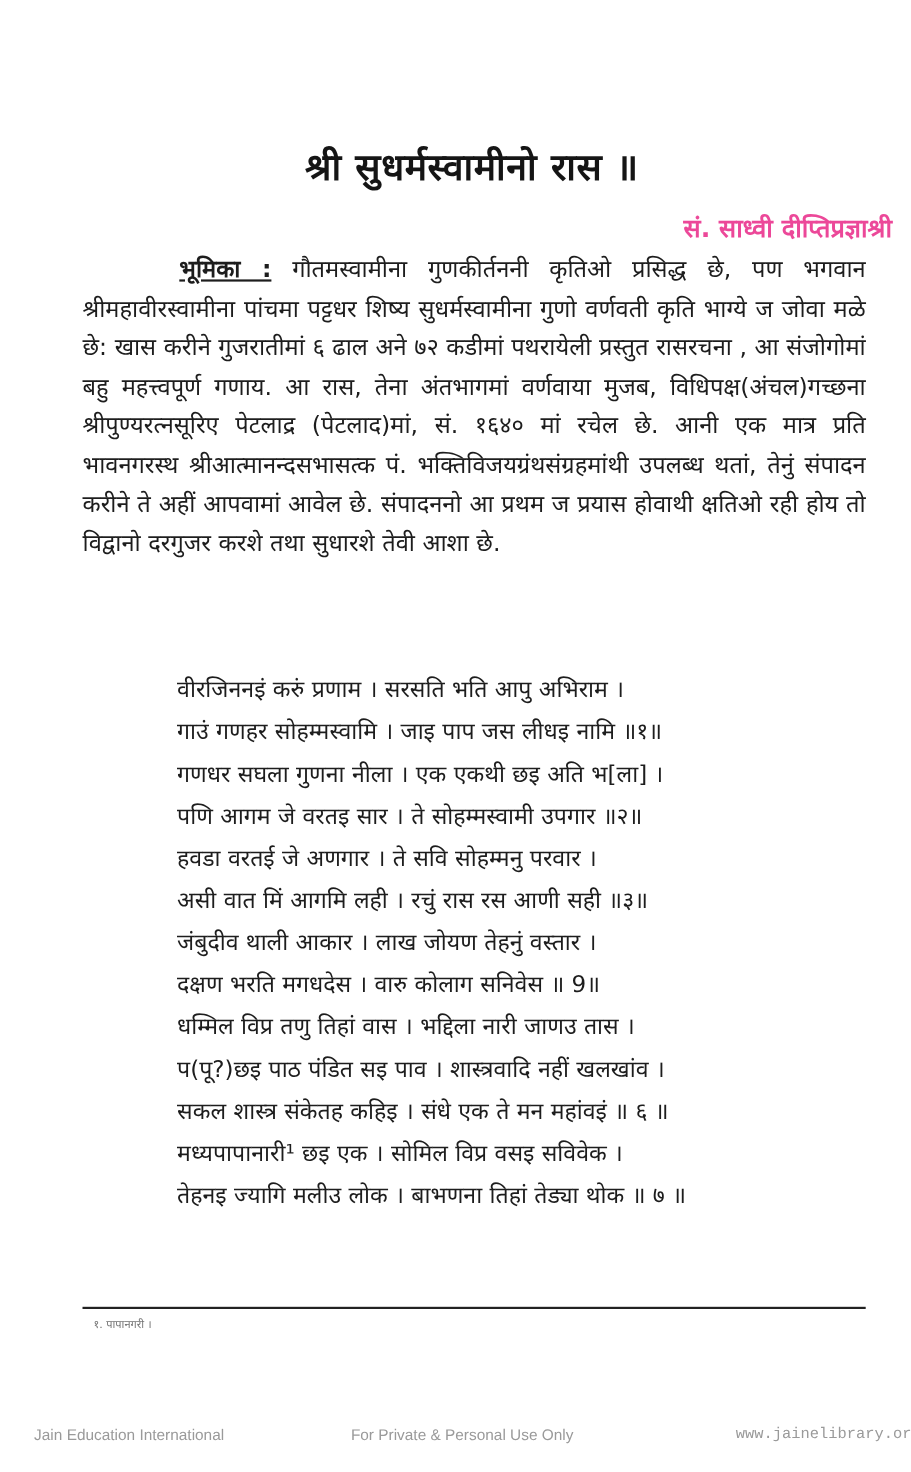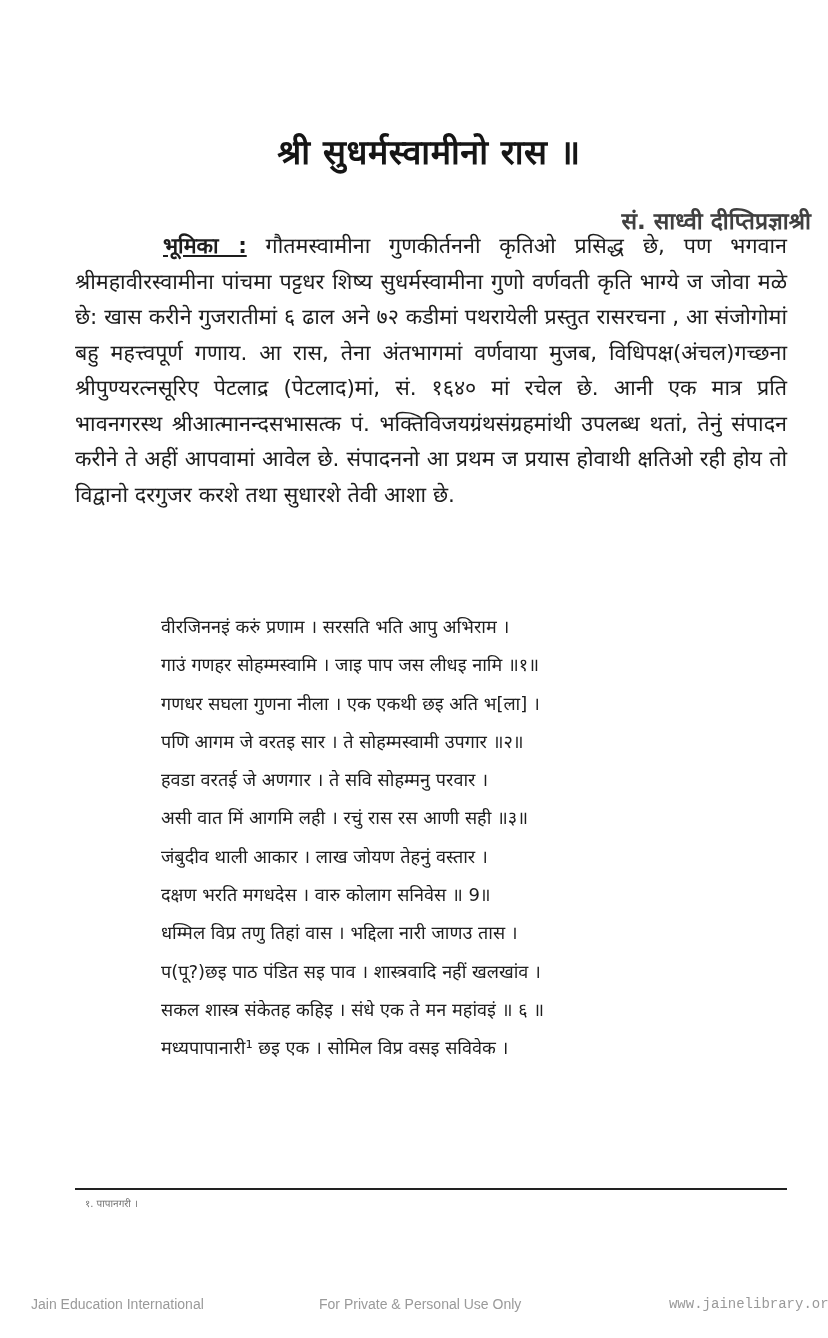--- a/index.html
+++ b/index.html
@@ -31,22 +31,21 @@
       font-weight: bold;
       letter-spacing: 0.5px;
       color: #151515;
     }
     .editor {
       position: absolute;
       top: 190px;
       right: 32px;
       font-size: 23px;
       font-weight: bold;
-      color: #404040;
-      margin-top: 14px;
+      color: #ec4899;
     }
     .intro {
       position: absolute;
       top: 228px;
       left: 60px;
       width: 712px;
       font-size: 21.5px;
       line-height: 35.5px;
       text-align: justify;
       text-align-last: left;
@@ -57,21 +56,21 @@
       margin-left: 88px;
       text-decoration: underline;
     }
     .verses {
       position: absolute;
       top: 608px;
       left: 146px;
       width: 640px;
     }
     .verse-line {
-      font-size: 18px;
+      font-size: 21px;
       line-height: 38.3px;
       white-space: nowrap;
       color: #1d1d1d;
     }
     .footnote-rule {
       position: absolute;
       top: 1188px;
       left: 60px;
       width: 712px;
       height: 0;
@@ -117,20 +116,21 @@
     <div class="verse-line">गणधर सघला गुणना नीला । एक एकथी छइ अति भ[ला] ।</div>
     <div class="verse-line">पणि आगम जे वरतइ सार । ते सोहम्मस्वामी उपगार ॥२॥</div>
     <div class="verse-line">हवडा वरतई जे अणगार । ते सवि सोहम्मनु परवार ।</div>
     <div class="verse-line">असी वात मिं आगमि  लही । रचुं रास रस आणी सही ॥३॥</div>
     <div class="verse-line">जंबुदीव थाली आकार । लाख जोयण तेहनुं वस्तार ।</div>
     <div class="verse-line">दक्षण भरति मगधदेस । वारु कोलाग सनिवेस ॥ 9॥</div>
     <div class="verse-line">धम्मिल विप्र तणु तिहां वास । भद्दिला नारी जाणउ तास ।</div>
     <div class="verse-line">प(पू?)छइ पाठ पंडित सइ पाव । शास्त्रवादि नहीं  खलखांव ।</div>
     <div class="verse-line">सकल शास्त्र संकेतह कहिइ । संधे एक ते मन महांवइं ॥ ६ ॥</div>
     <div class="verse-line">मध्यपापानारी¹ छइ एक । सोमिल विप्र वसइ सविवेक ।</div>
+    <div class="verse-line">तेहनइ ज्यागि मलीउ लोक । बाभणना तिहां तेड्या थोक ॥ ७ ॥</div>
   </div>
 
   <div class="footnote-rule"></div>
   <div class="footnote">१. पापानगरी ।</div>
 
   <div class="footer">
     <span class="f-left">Jain Education International</span>
     <span class="f-center">For Private &amp; Personal Use Only</span>
     <span class="f-right">www.jainelibrary.org</span>
   </div>

